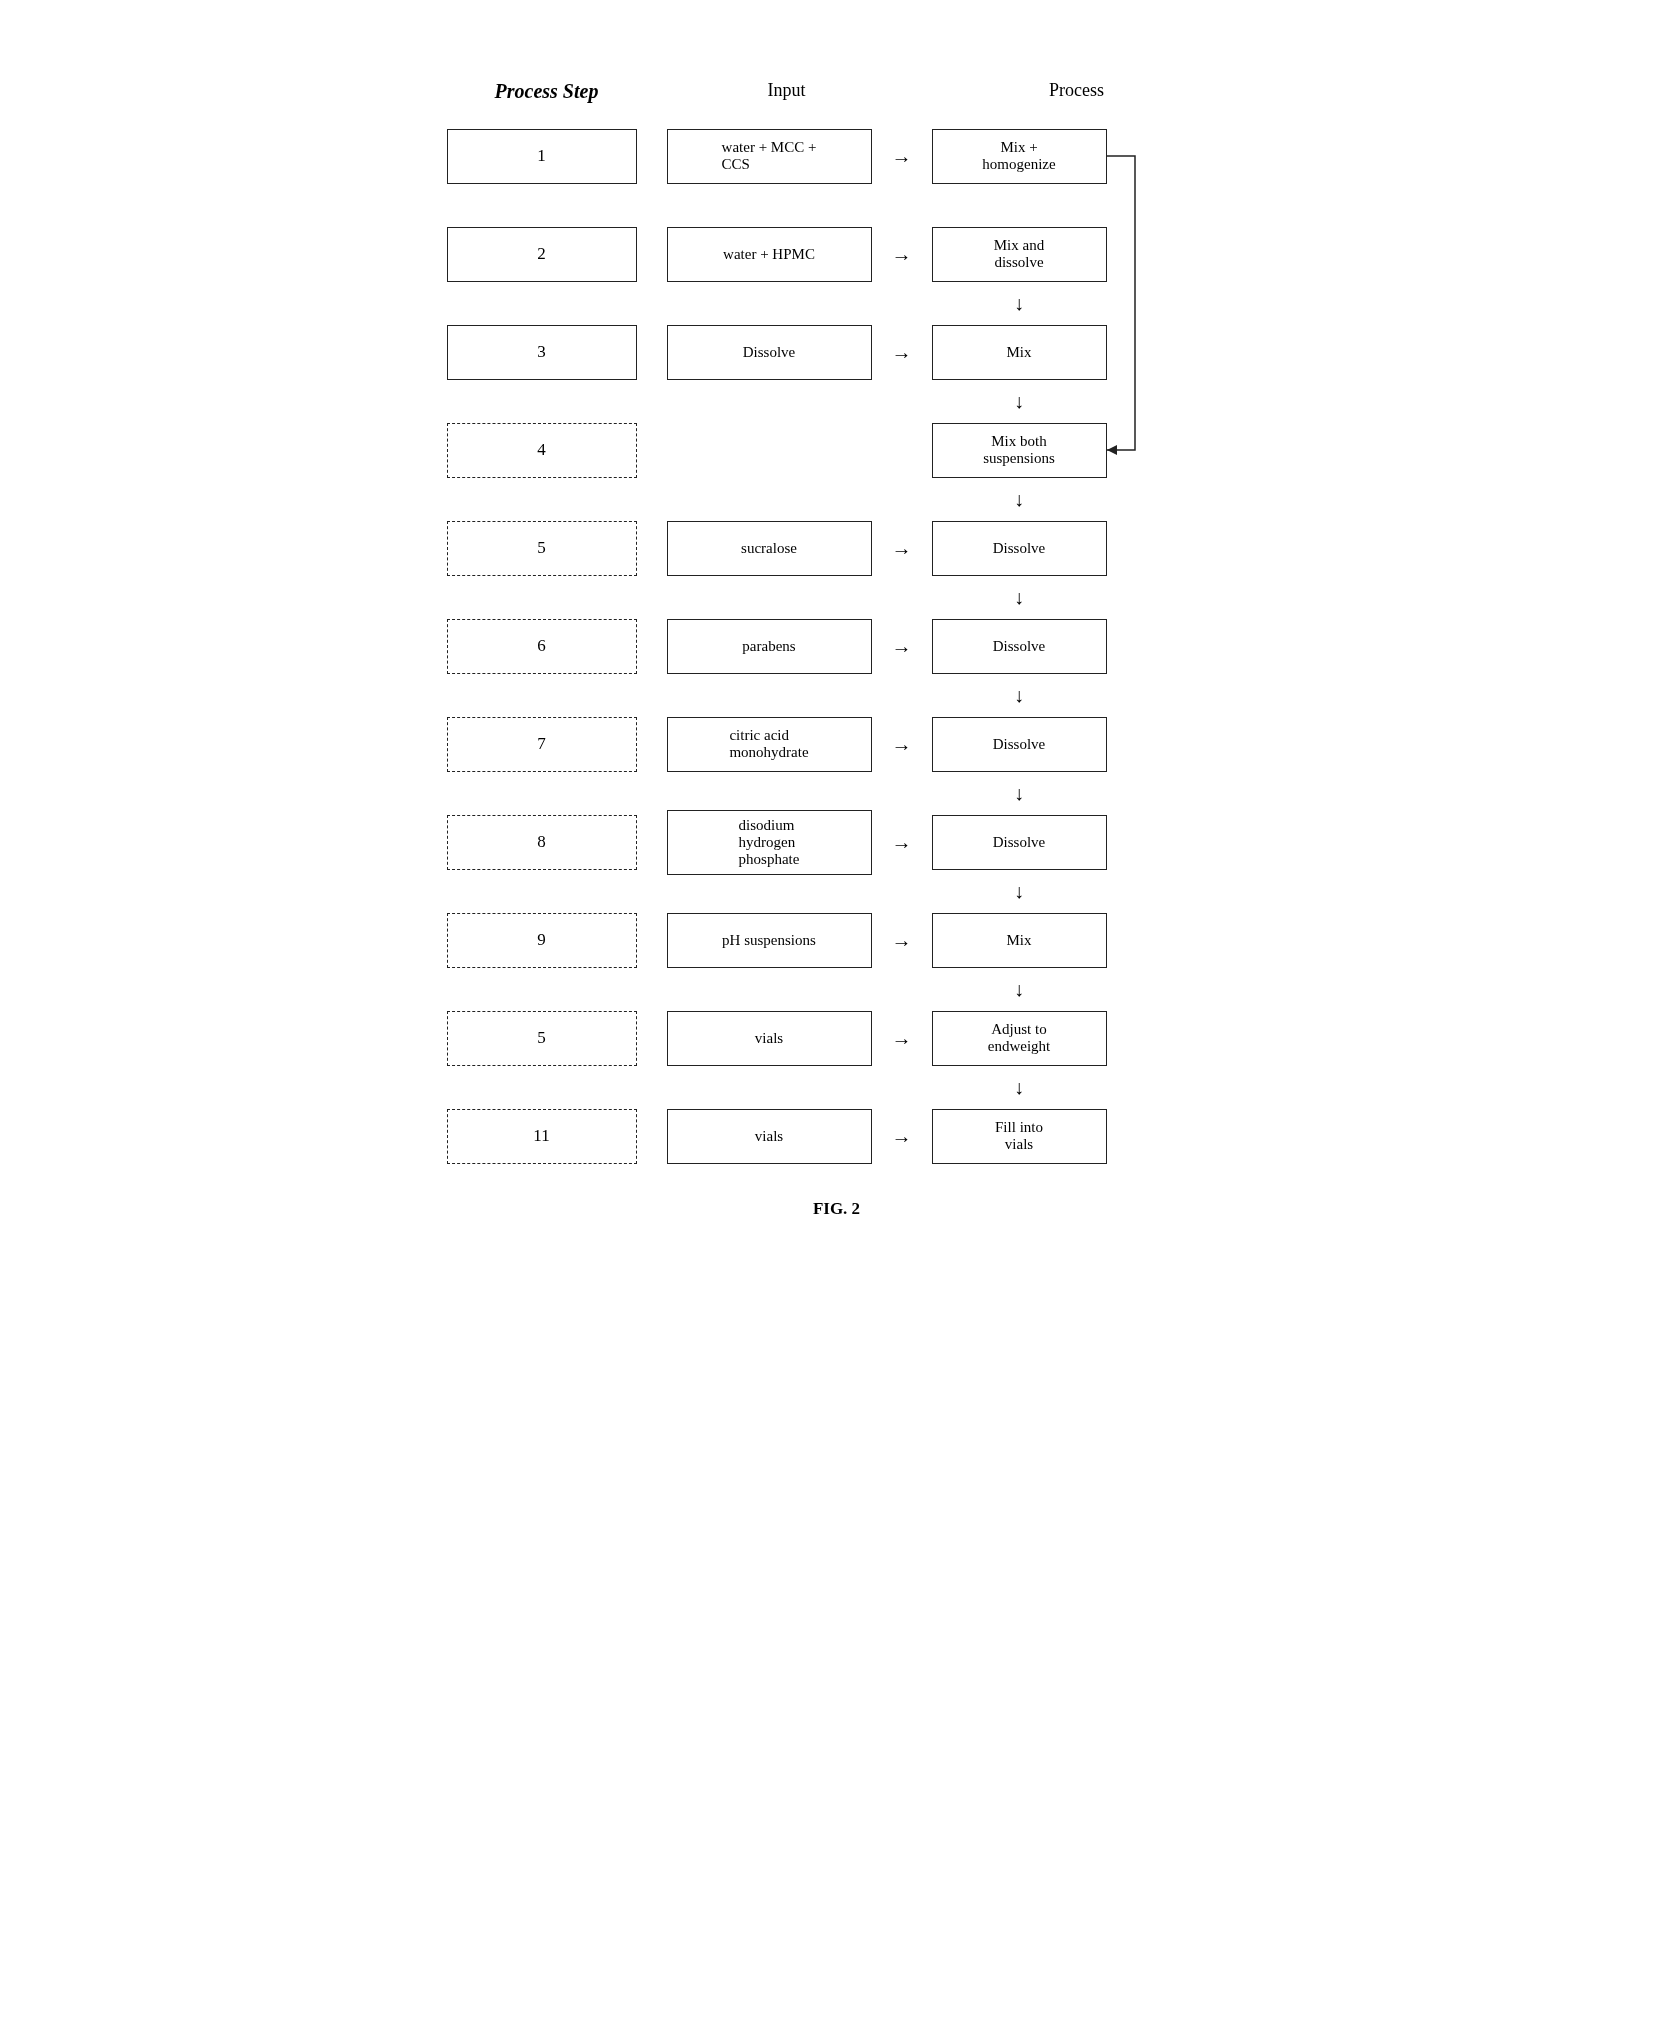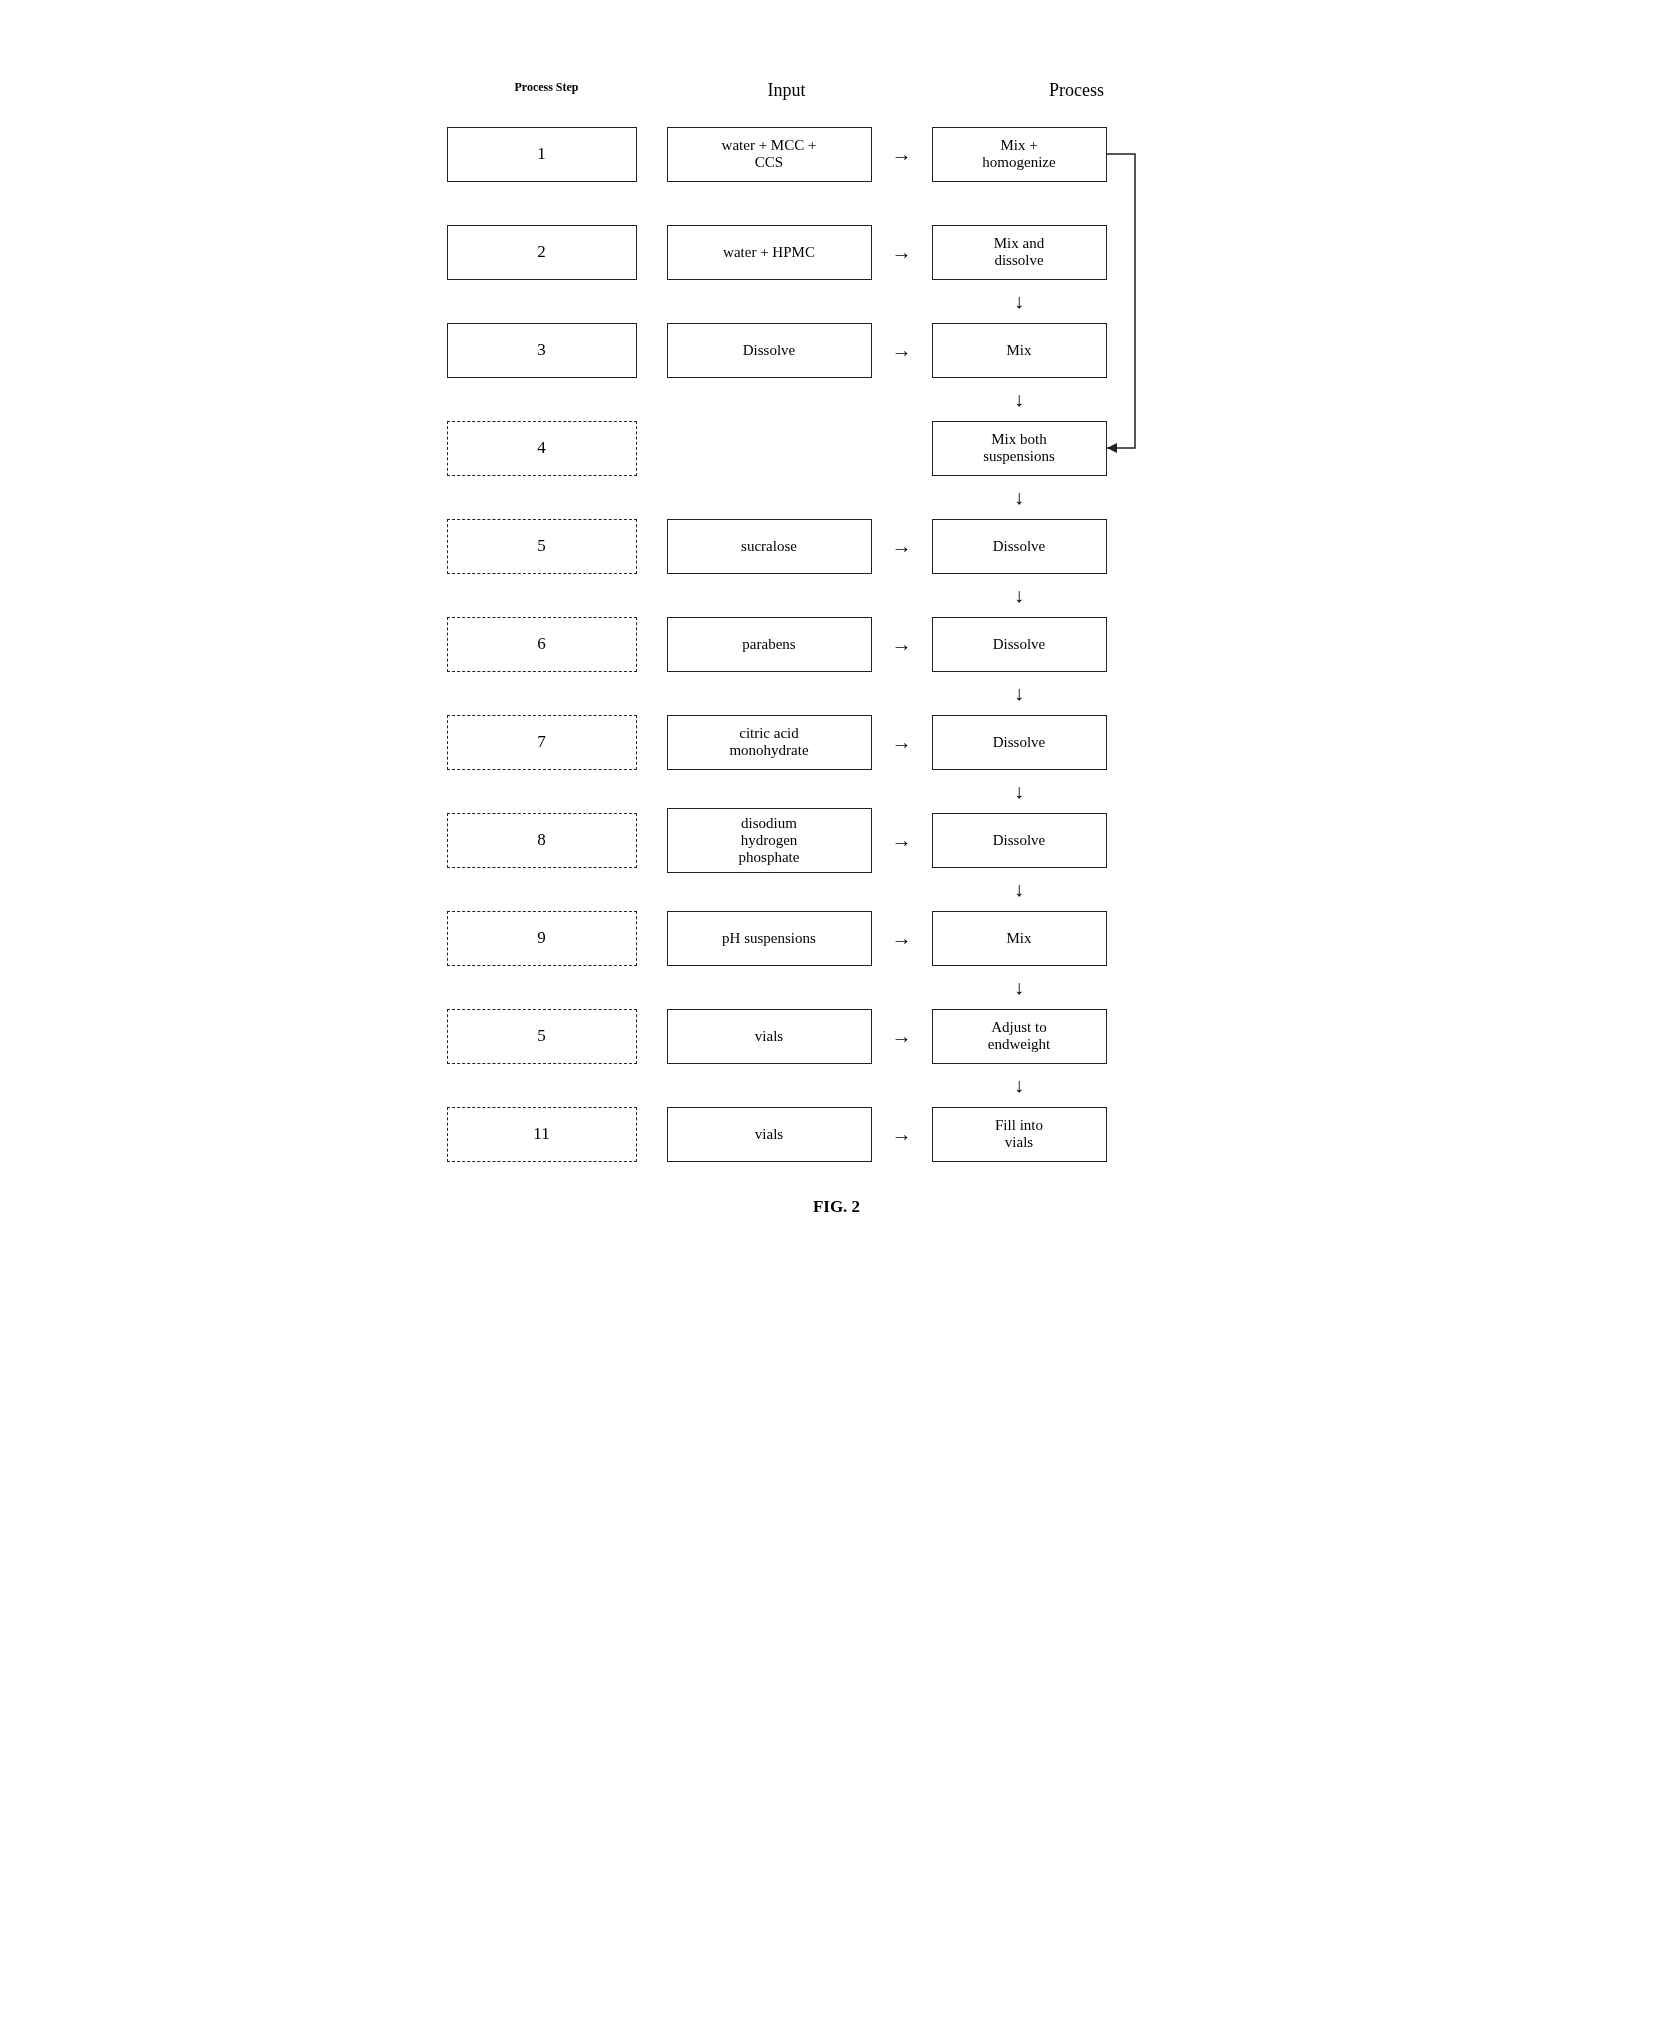--- a/index.html
+++ b/index.html
@@ -22,21 +22,22 @@
     .headers {
       display: flex;
       flex-direction: row;
       margin-bottom: 18px;
       gap: 0;
     }
     .col-process-step {
       width: 200px;
       text-align: center;
       font-weight: bold;
-      font-size: 12px;
+      font-size: 20px;
+      font-style: italic;
     }
     .col-input {
       width: 220px;
       text-align: center;
       font-weight: normal;
       font-size: 18px;
       margin-left: 30px;
     }
     .col-process {
       width: 200px;
@@ -85,21 +86,21 @@
     }
     
     .input-box {
       width: 205px;
       min-height: 55px;
       border: 1.5px solid #222;
       display: flex;
       align-items: center;
       justify-content: center;
       font-size: 15px;
-      text-align: center;
+      text-align: left;
       flex-shrink: 0;
       padding: 6px 8px;
     }
     .input-empty {
       width: 205px;
       flex-shrink: 0;
     }
     
     .arrow-right {
       width: 60px;

